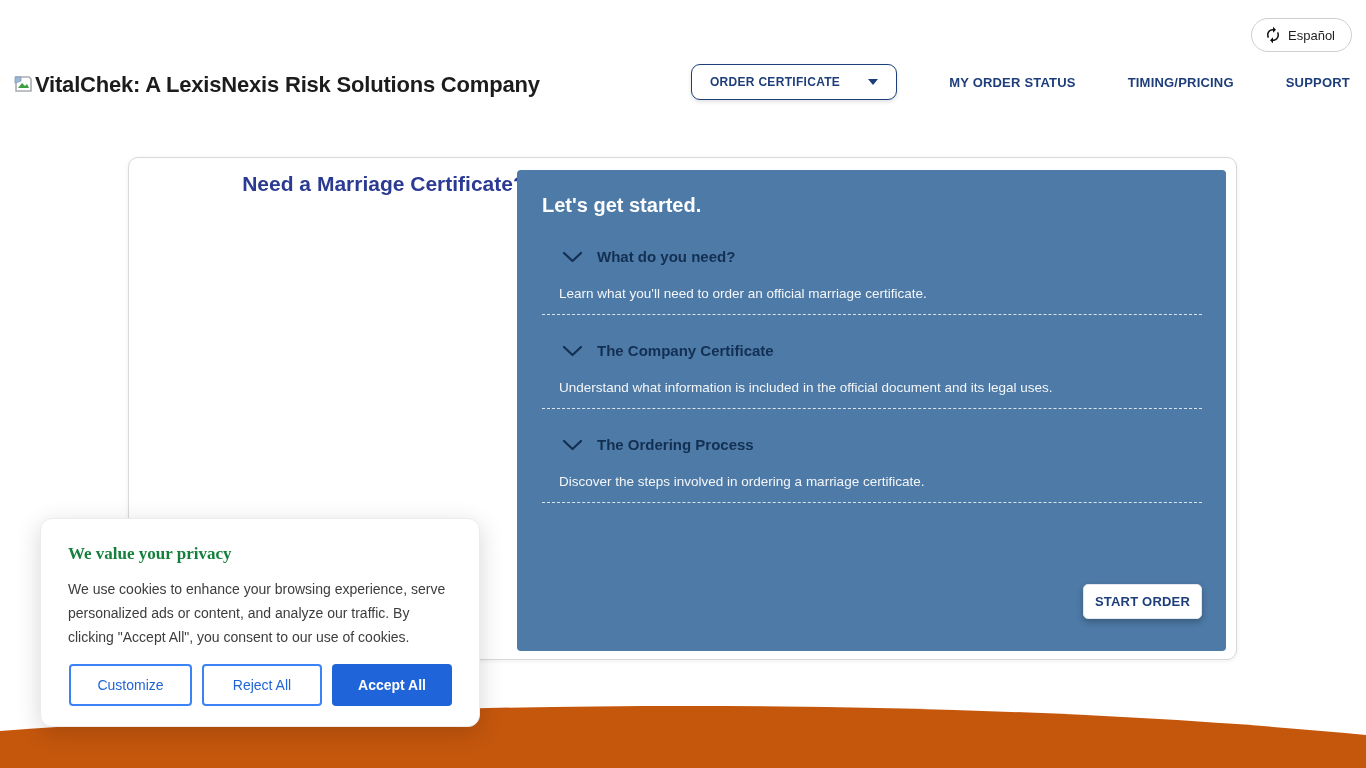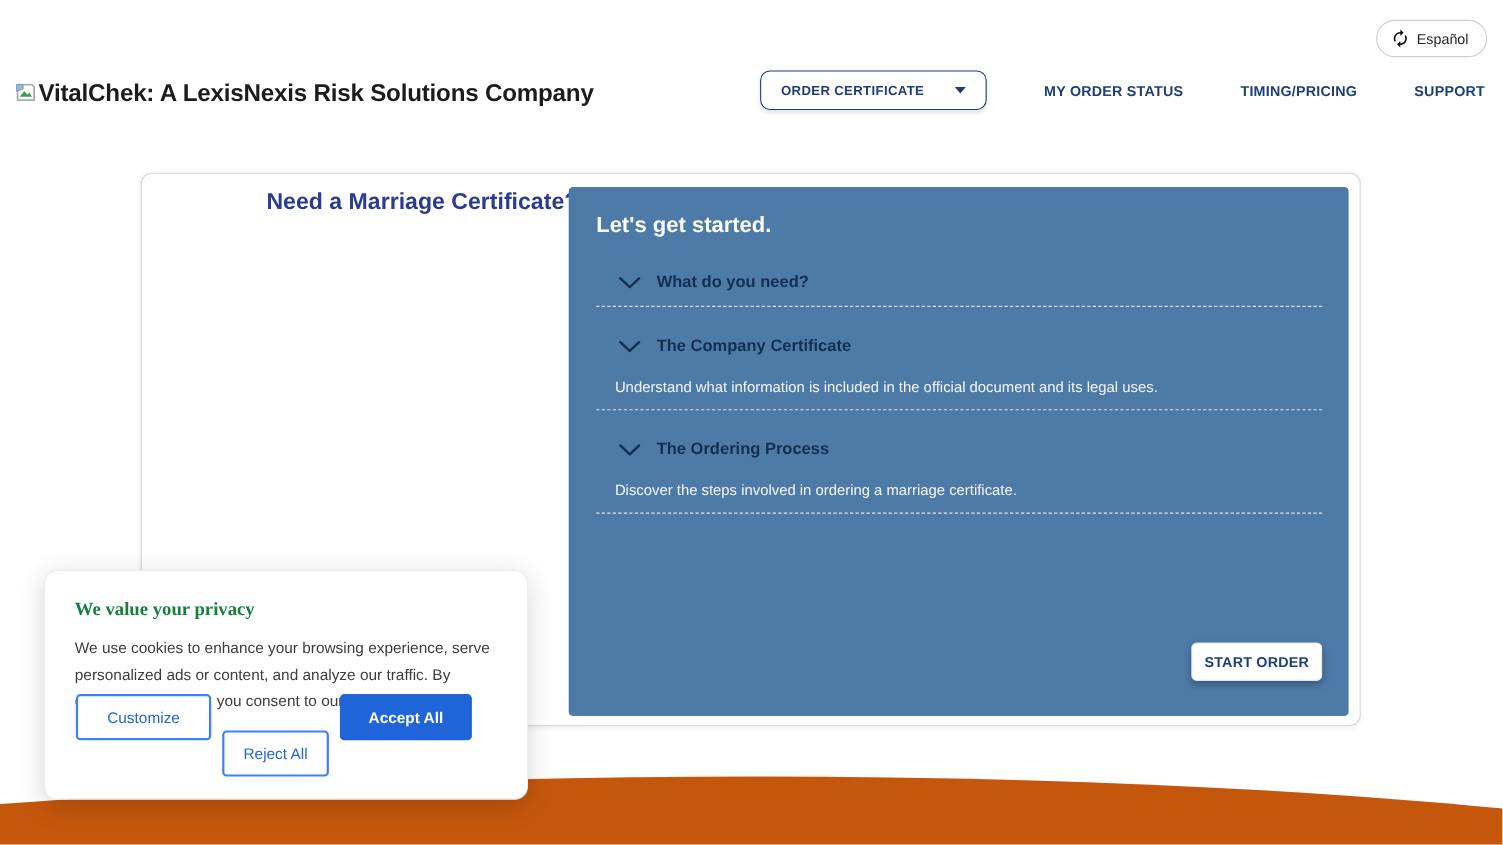--- a/index.html
+++ b/index.html
@@ -125,21 +125,21 @@
     display:flex; gap:10px;
   }
   .cookie-btns button {
     height:42px; border-radius:4px; font-size:14px;
     font-family:"Liberation Sans", sans-serif; cursor:pointer;
   }
   .btn-outline {
     background:#fff; border:2px solid #3b82f6; color:#1f64d8;
   }
   .btn-customize { width:123px; }
-  .btn-reject { width:97px;margin-top:33px; }
+  .btn-reject { width:120px; }
   .btn-accept {
     width:120px; background:#1f64d8; border:2px solid #1f64d8;
     color:#fff; font-weight:bold;
   }
 </style>
 </head>
 <body>
 
 <button class="lang-btn">
   <span>
@@ -181,20 +181,21 @@
 
       <div class="acc-item">
         <div class="acc-head">
           <span>
             <svg width="21" height="12" viewBox="0 0 21 12" fill="none">
               <polyline points="2,2 10.5,10 19,2" stroke="#132f52" stroke-width="2.2" stroke-linecap="round" stroke-linejoin="round"></polyline>
             </svg>
           </span>
           <span class="acc-title">What do you need?</span>
         </div>
+        <div class="acc-desc">Learn what you'll need to order an official marriage certificate.</div>
         <div class="acc-sep"></div>
       </div>
 
       <div class="acc-item">
         <div class="acc-head">
           <span>
             <svg width="21" height="12" viewBox="0 0 21 12" fill="none">
               <polyline points="2,2 10.5,10 19,2" stroke="#132f52" stroke-width="2.2" stroke-linecap="round" stroke-linejoin="round"></polyline>
             </svg>
           </span>

